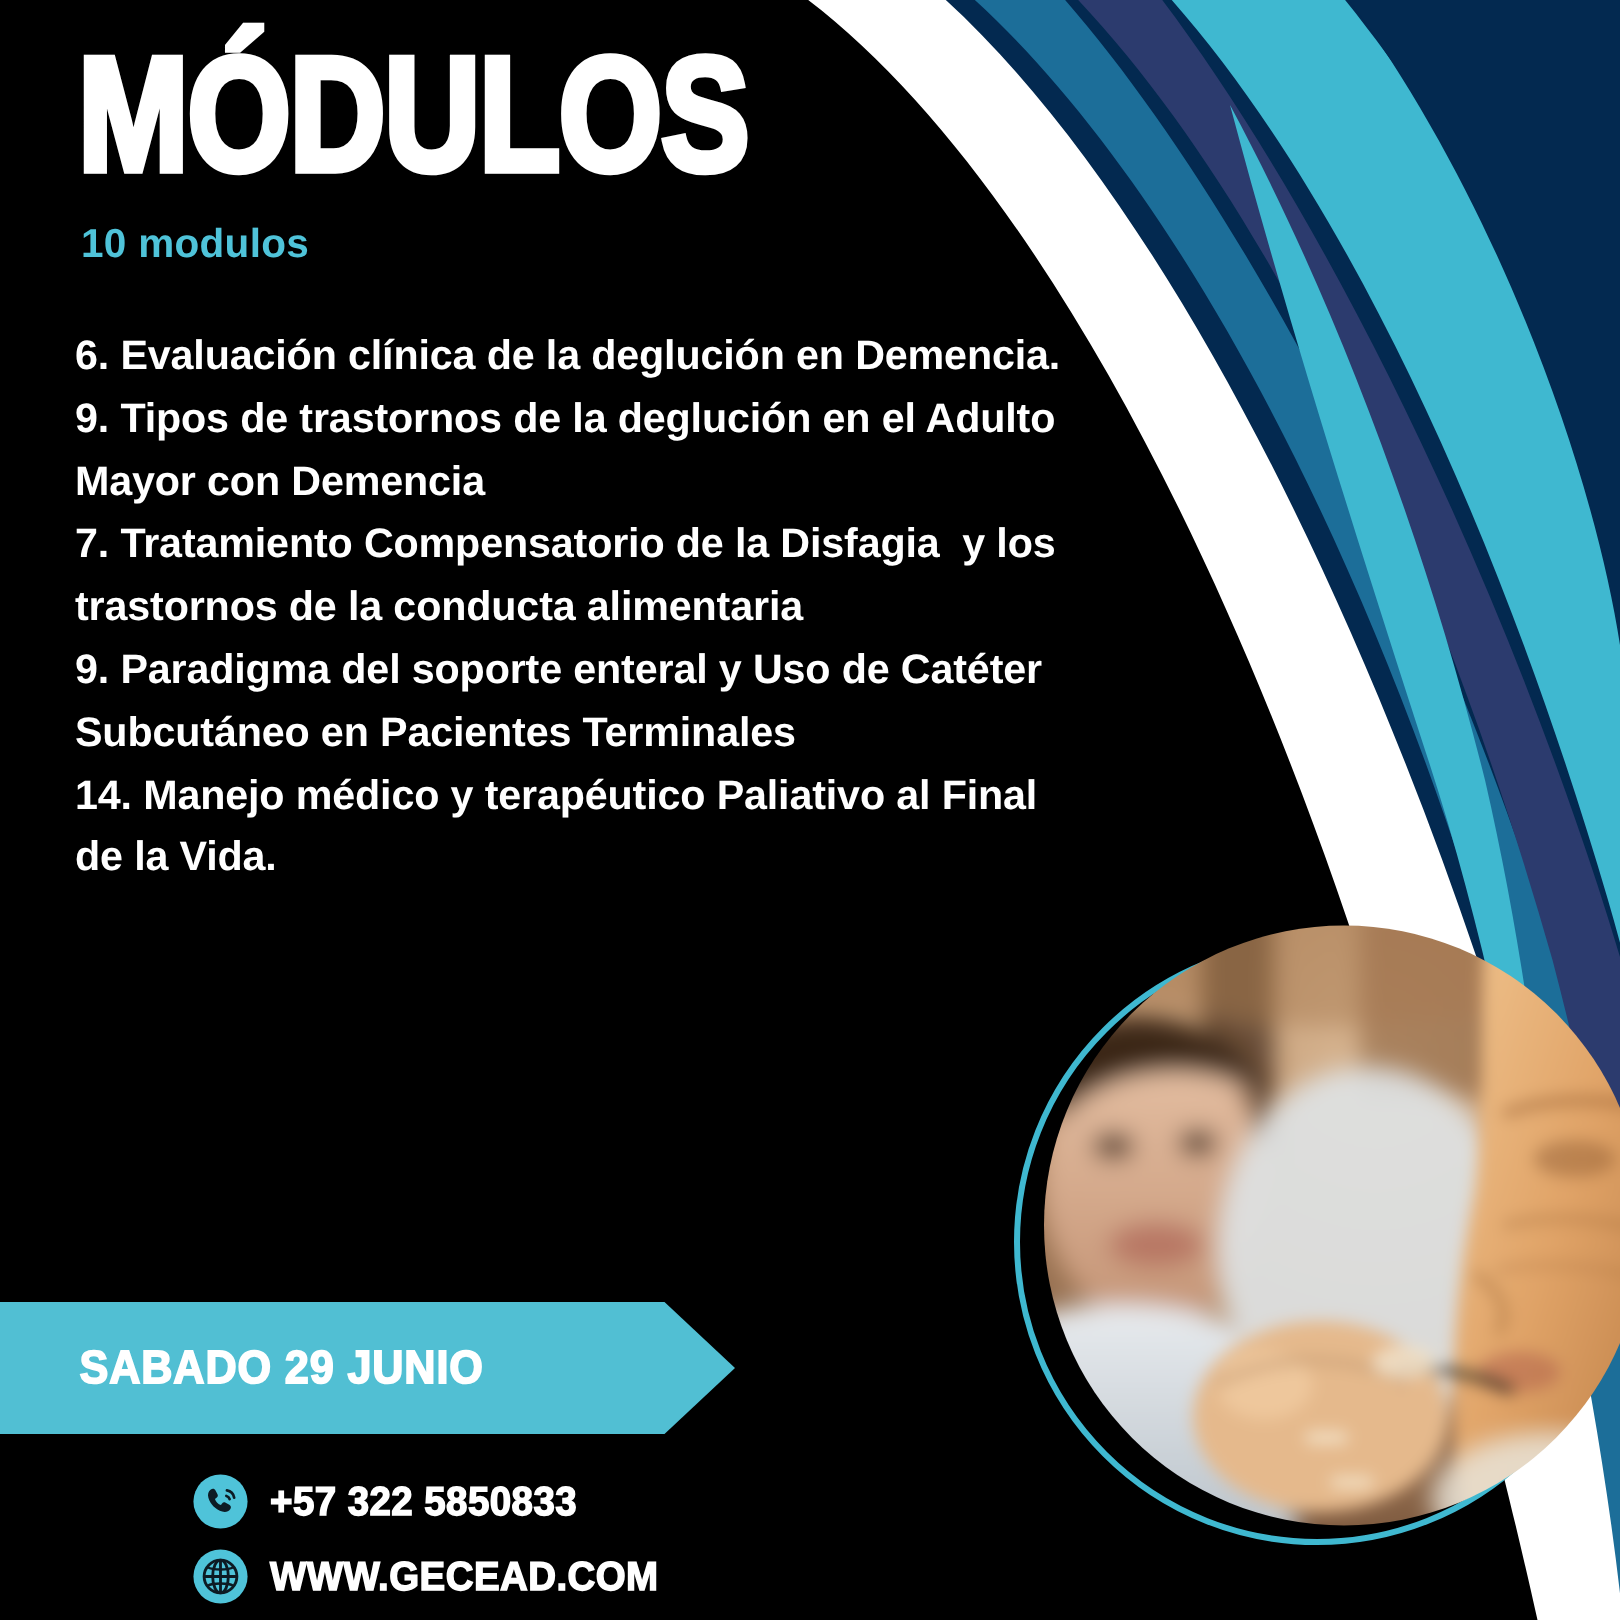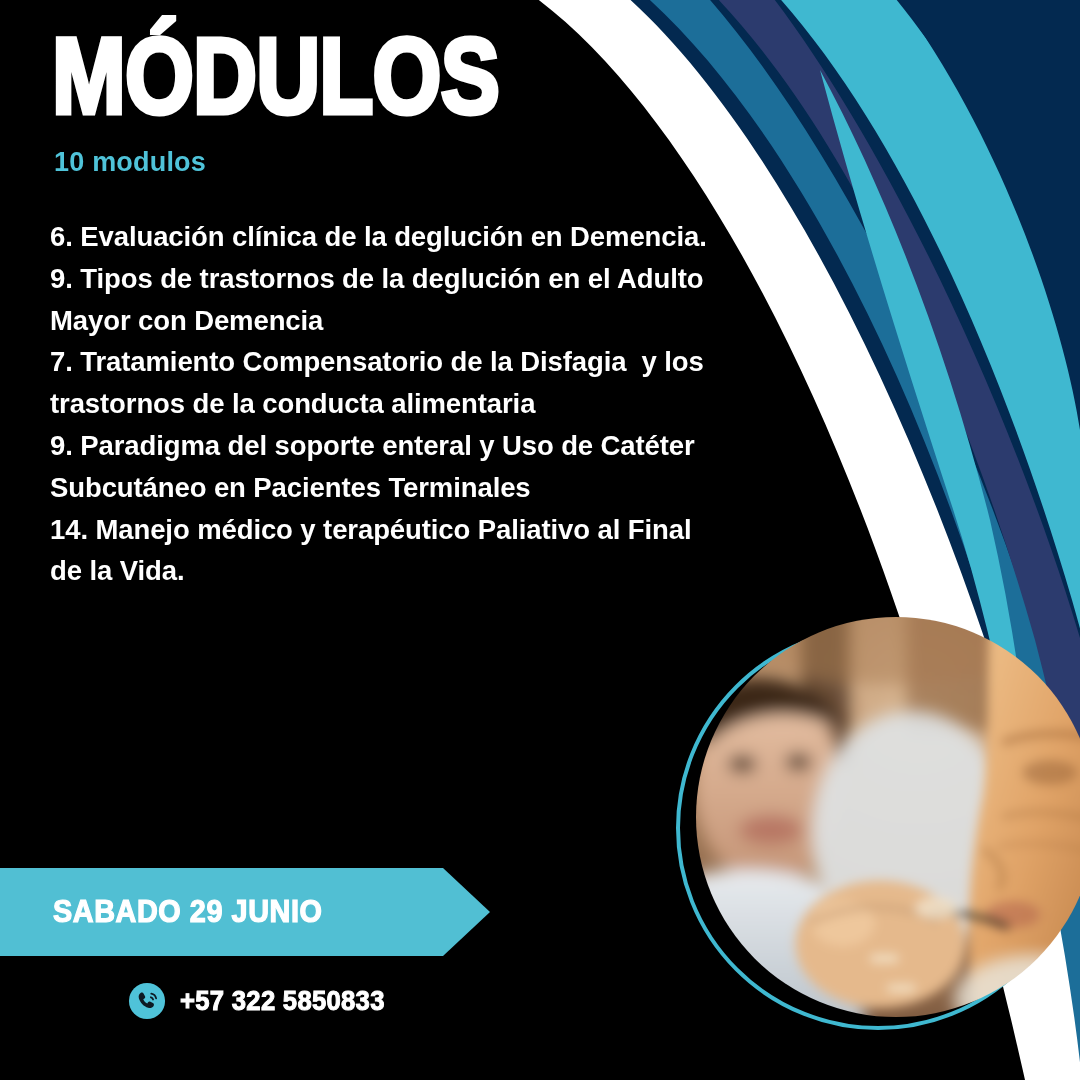--- a/index.html
+++ b/index.html
@@ -310,16 +310,28 @@
         <path d="M13.2,11.6 c1.4,-0.9 2.7,-0.5 3.3,0.7 l1.4,2.6 c0.5,1 0.2,1.9 -0.7,2.5
                  l-1.1,0.8 c0.6,1.9 2.2,3.6 4.2,4.3 l0.8,-1.1 c0.6,-0.9 1.6,-1.1 2.5,-0.6
                  l2.6,1.4 c1.2,0.7 1.5,2 0.6,3.3 c-1.2,1.7 -3.4,2.3 -5.6,1.6
                  c-4.6,-1.5 -8.3,-5.2 -9.7,-9.8 C10.8,15.1 11.5,12.8 13.2,11.6 Z" fill="#0d1b24"></path>
         <path d="M24.5,12.2 c2.6,0.5 4.6,2.5 5.1,5.1" stroke="#0d1b24" stroke-width="1.9" fill="none" stroke-linecap="round"></path>
         <path d="M24.1,16.1 c1.1,0.3 2,1.2 2.3,2.3" stroke="#0d1b24" stroke-width="1.9" fill="none" stroke-linecap="round"></path>
       </svg>
       <span class="contact-text">+57 322 5850833</span>
     </div>
 
+    <div class="contact-row">
+      <svg class="contact-icon" viewBox="0 0 40 40">
+        <circle cx="20" cy="20" r="19" fill="#4FC3D9"></circle>
+        <circle cx="20" cy="20" r="11.5" fill="none" stroke="#0d1b24" stroke-width="2"></circle>
+        <line x1="8.5" y1="20" x2="31.5" y2="20" stroke="#0d1b24" stroke-width="2"></line>
+        <line x1="20" y1="8.5" x2="20" y2="31.5" stroke="#0d1b24" stroke-width="2"></line>
+        <ellipse cx="20" cy="20" rx="5.5" ry="11.5" fill="none" stroke="#0d1b24" stroke-width="2"></ellipse>
+        <path d="M11,13.5 C14.5,15.6 25.5,15.6 29,13.5" fill="none" stroke="#0d1b24" stroke-width="1.7"></path>
+        <path d="M11,26.5 C14.5,24.4 25.5,24.4 29,26.5" fill="none" stroke="#0d1b24" stroke-width="1.7"></path>
+      </svg>
+      <span class="contact-text">WWW.GECEAD.COM</span>
+    </div>
 
   </div>
 
 </div>
 
 </body></html>

